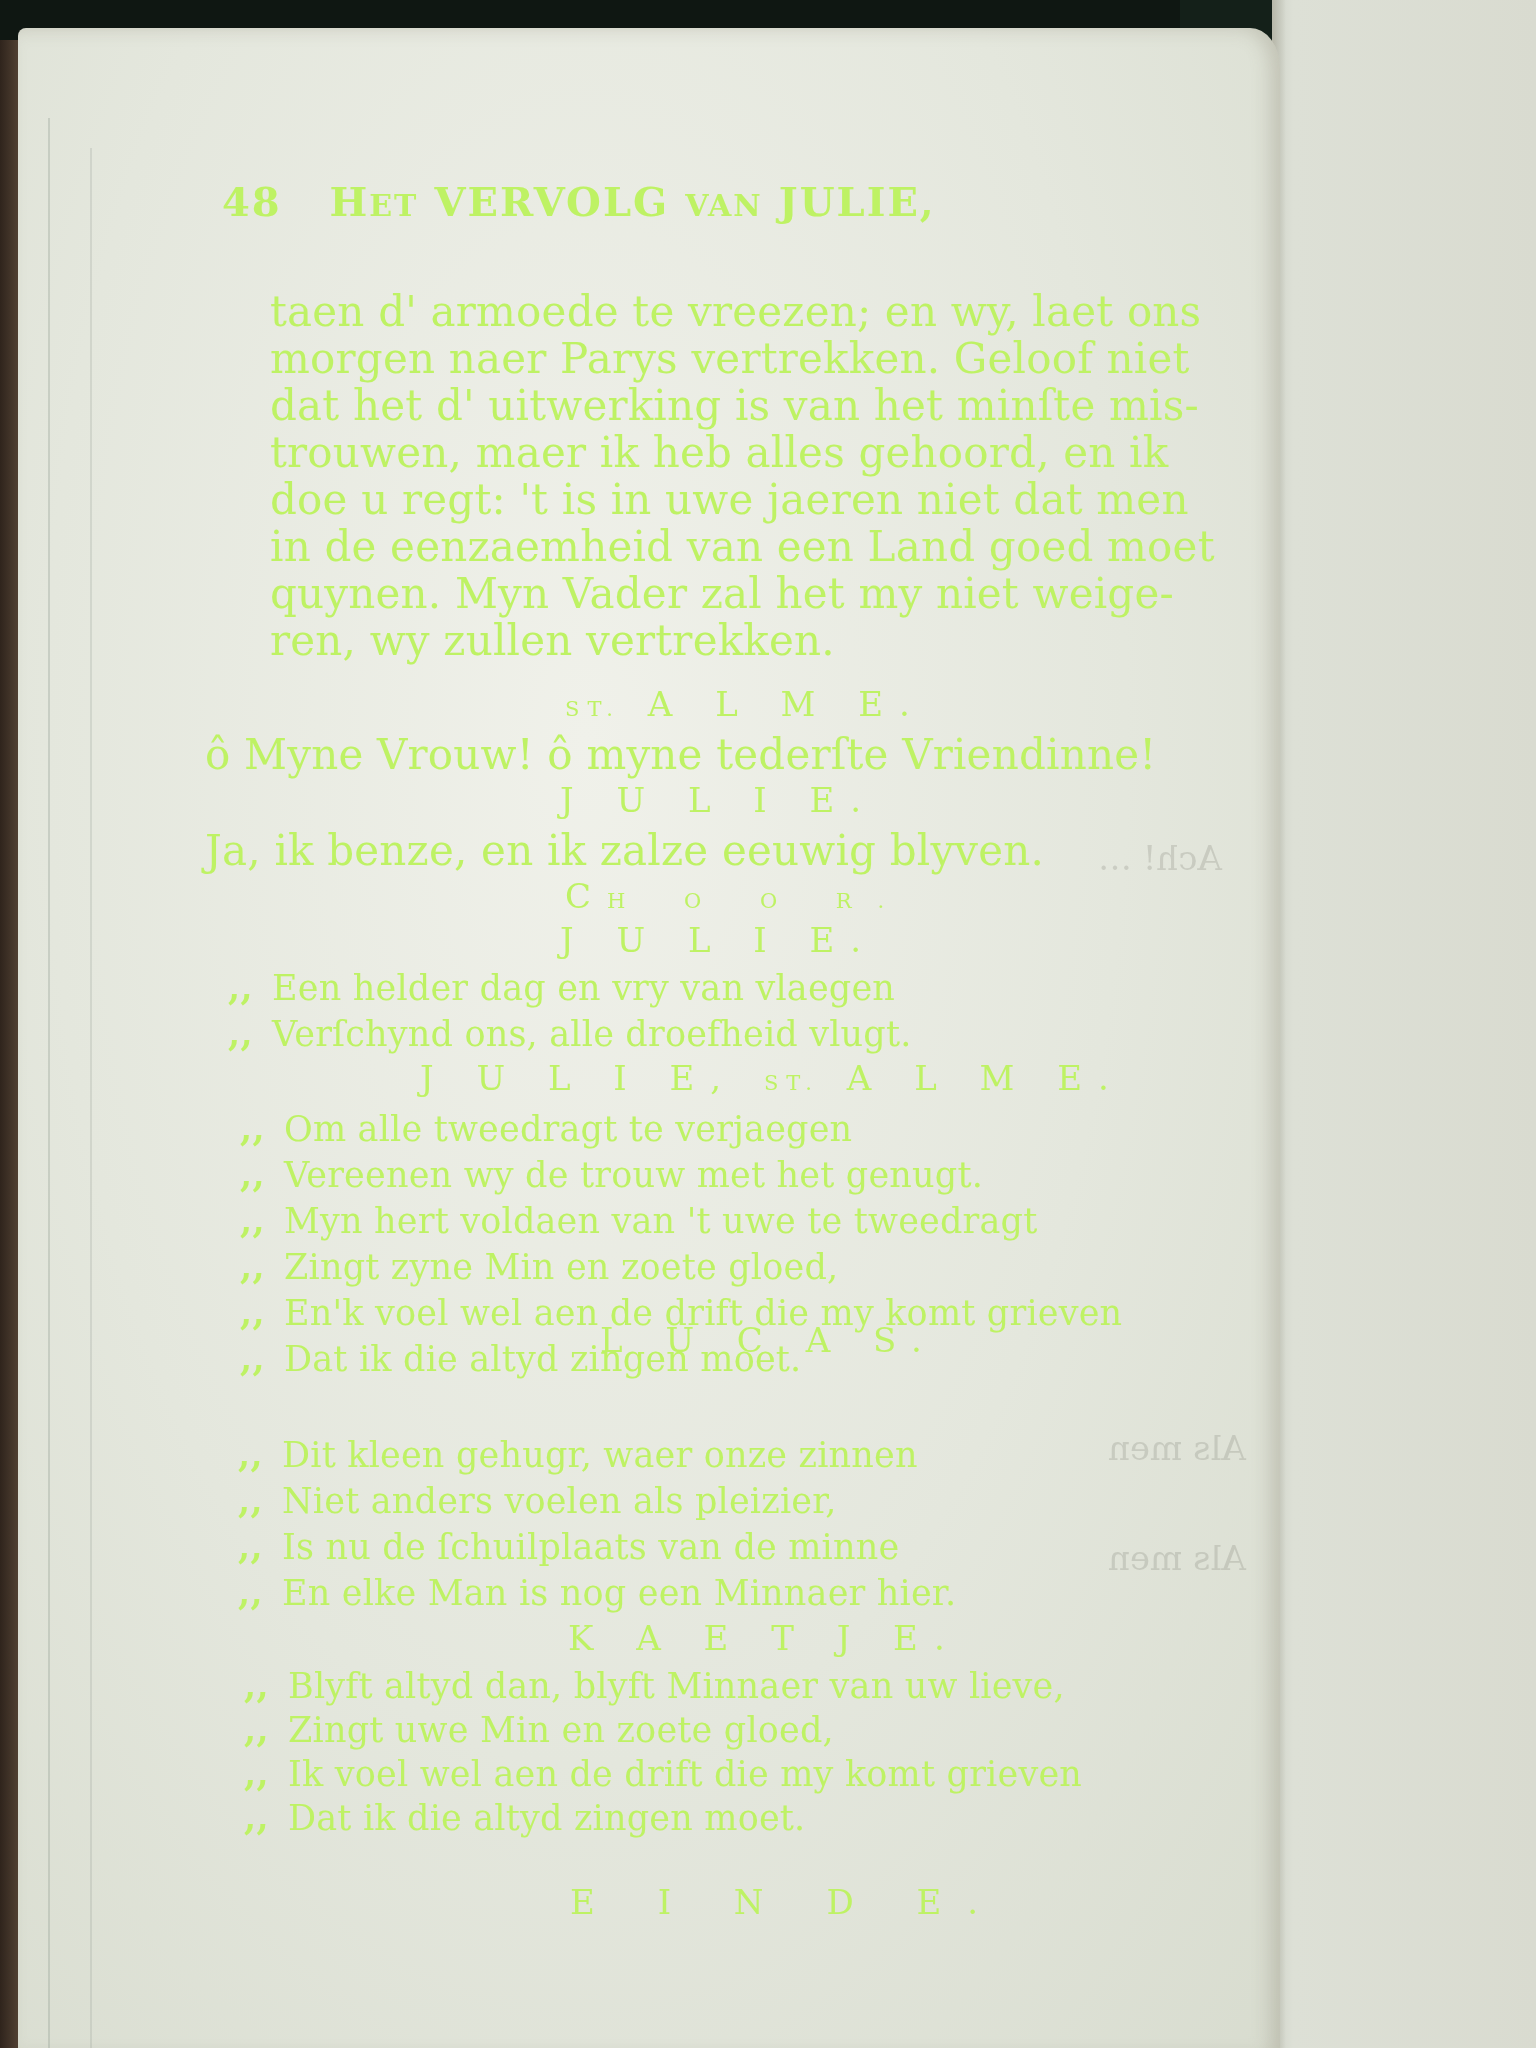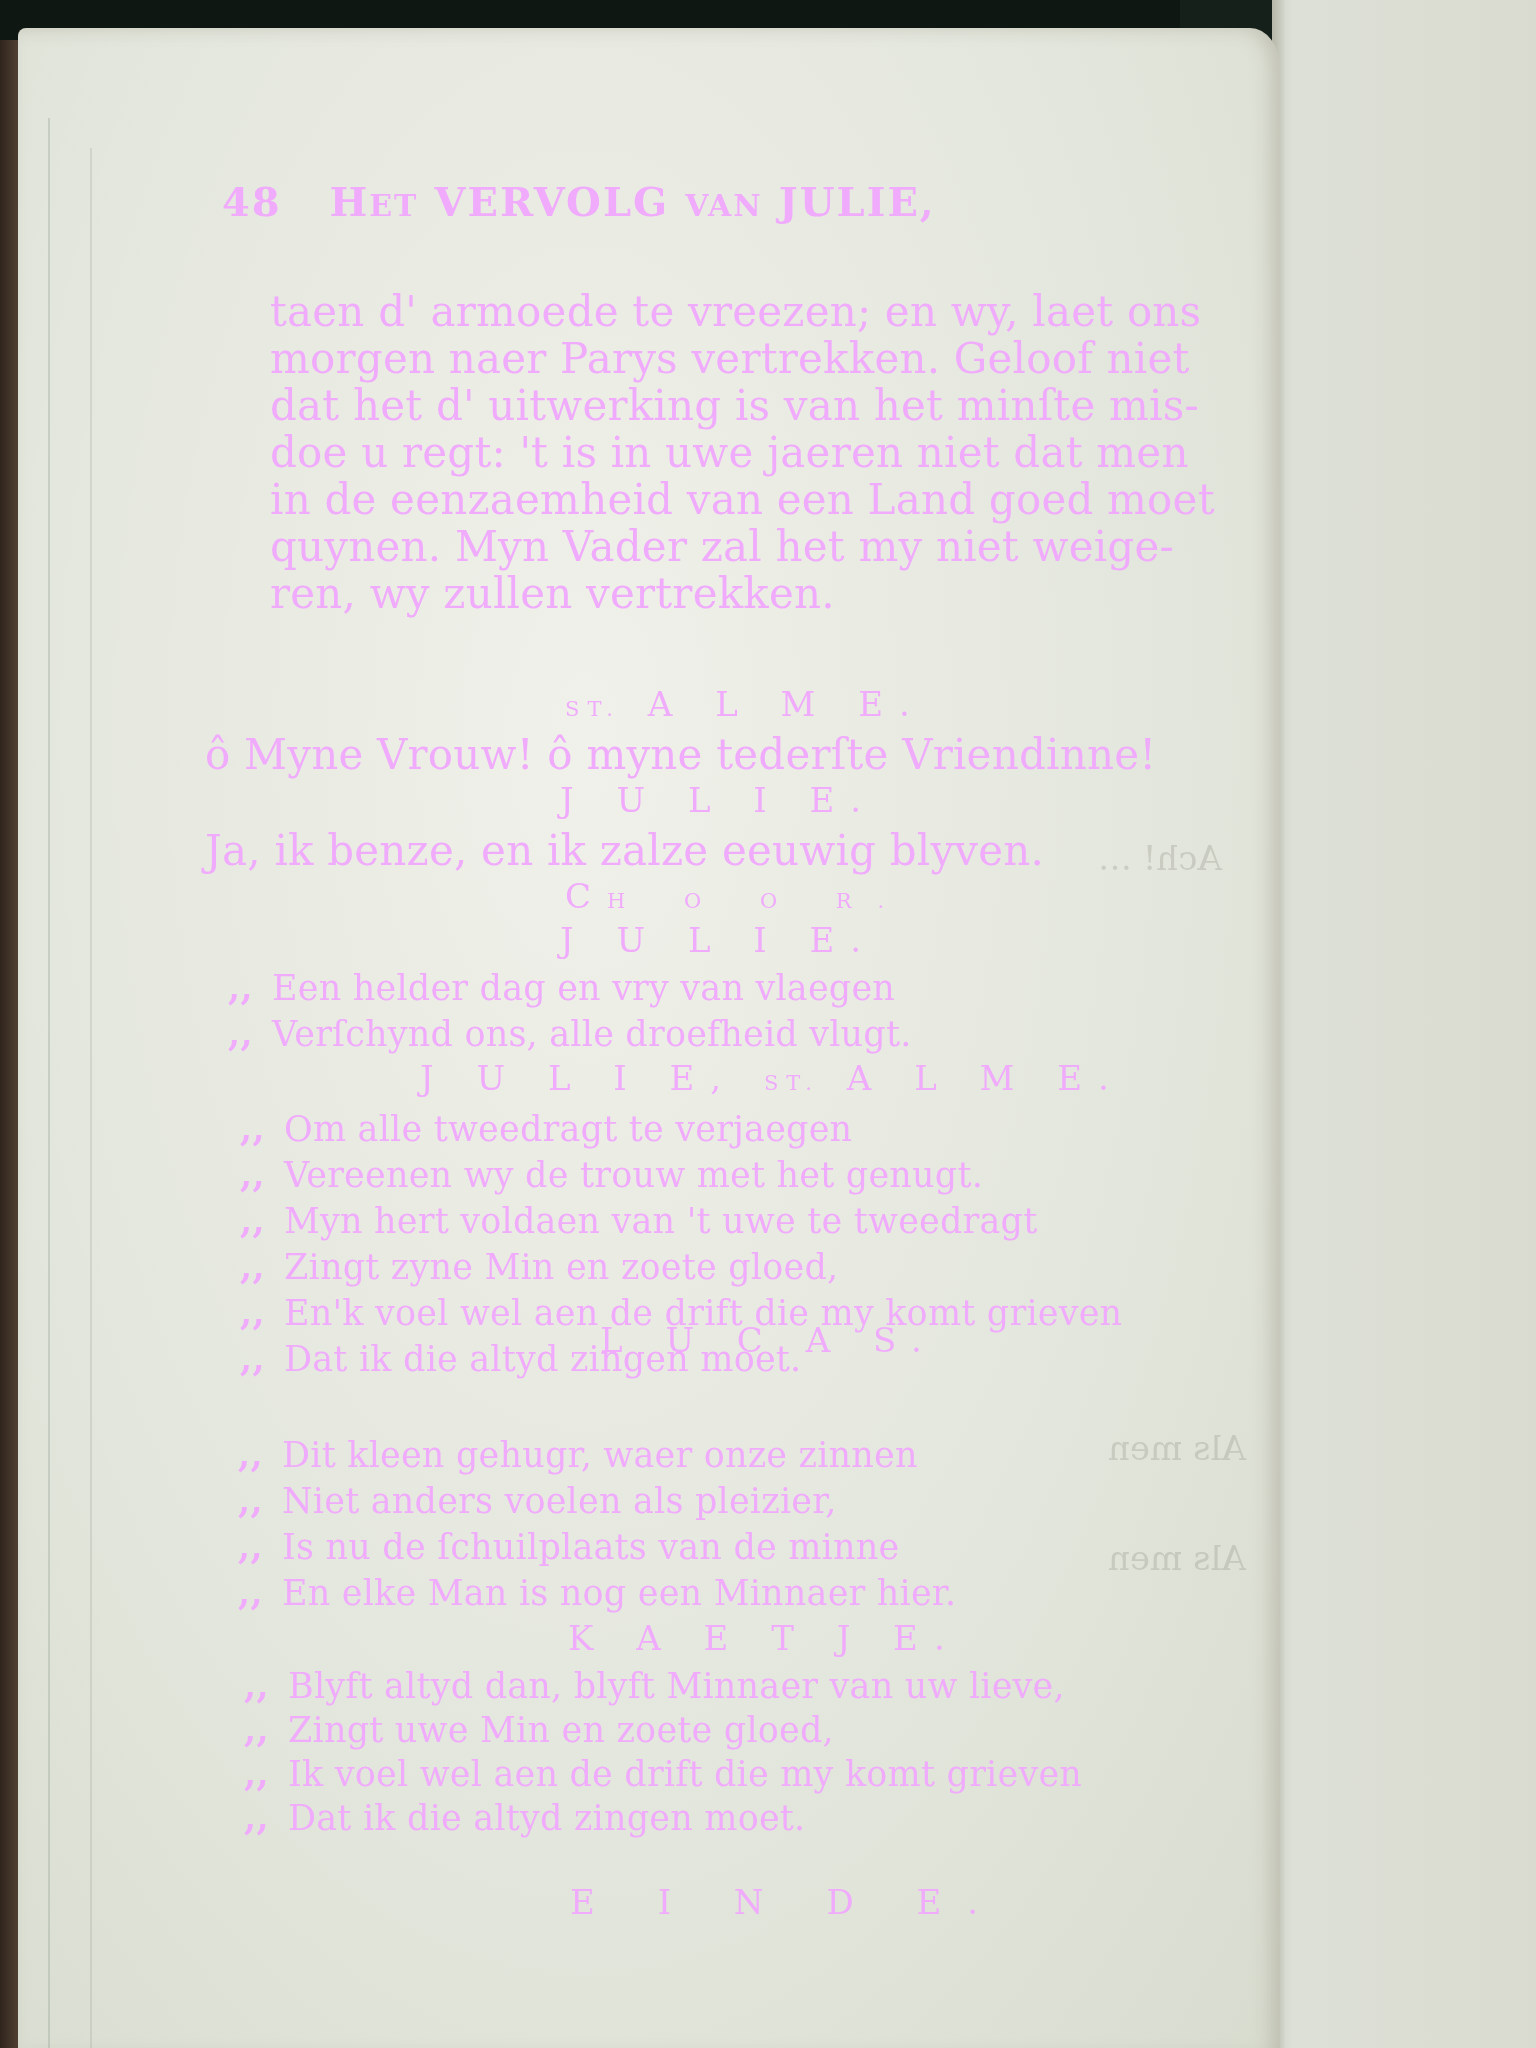--- a/index.html
+++ b/index.html
@@ -40,21 +40,21 @@
   }
   .page-fold2 {
     position: absolute; left: 72px; top: 120px; width: 2px; height: 1920px;
     background: rgba(150,160,150,0.25);
   }
   .bleed {
     position: absolute; color: rgba(90,90,80,0.18); font-size: 34px;
     white-space: nowrap; transform: scaleX(-1);
   }
   .text {
-    position: absolute; color: #f0abfc; white-space: nowrap;
+    position: absolute; color: #bef264; white-space: nowrap;
     font-family: "DejaVu Serif", "Liberation Serif", serif;
     letter-spacing: 0.2px;
   }
   .header { font-size: 40px; letter-spacing: 2px; font-weight: bold; }
   .header .sc { font-size: 30px; }
   .para { font-size: 42px; }
   .speaker { font-size: 34px; letter-spacing: 16px; }
   .speaker .sc { font-size: 21px; letter-spacing: 8px; }
   .verse { font-size: 35px; }
   .quote { display: inline-block; width: 44px; font-weight: bold; }
@@ -82,20 +82,21 @@
   <span>H</span><span class="sc">ET</span>
   <span>VERVOLG</span>
   <span class="sc">VAN</span>
   <span>JULIE,</span>
 </div>
 
 <div class="text para" style="left:270px; top:288px; line-height:47px; width:960px;">
   <div>taen d' armoede te vreezen; en wy, laet ons</div>
   <div>morgen naer Parys vertrekken.  Geloof niet</div>
   <div>dat het d' uitwerking is van het minſte mis-</div>
+  <div>trouwen, maer ik heb alles gehoord, en ik</div>
   <div>doe u regt: 't is in uwe jaeren niet dat men</div>
   <div>in de eenzaemheid van een Land goed moet</div>
   <div>quynen.  Myn Vader zal het my niet weige-</div>
   <div>ren, wy zullen vertrekken.</div>
 </div>
 
 <div class="text speaker" style="left:565px; top:684px;">
   <span class="sc">ST.</span> <span>A L M E.</span>
 </div>
 <div class="text para" style="left:205px; top:730px;">ô Myne Vrouw! ô myne tederſte Vriendinne!</div>

